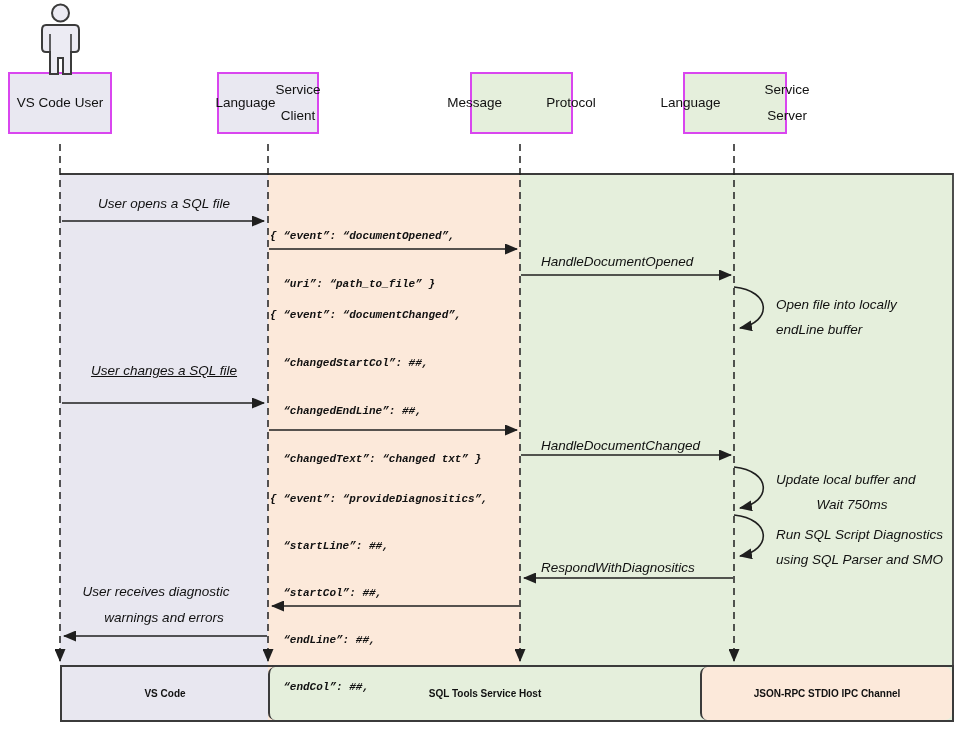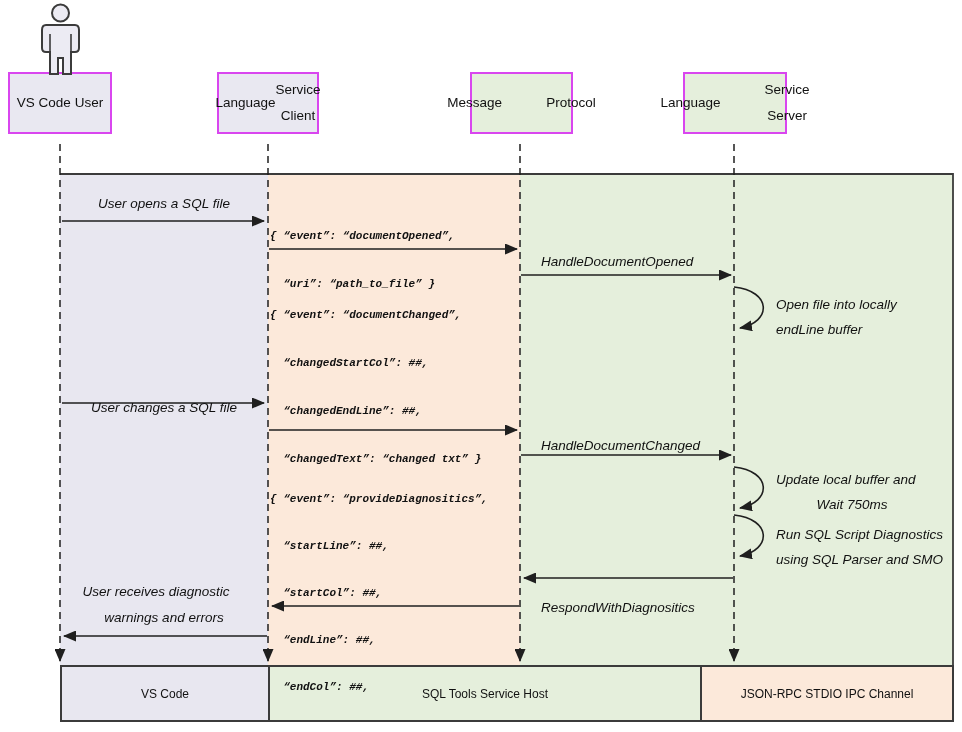--- a/index.html
+++ b/index.html
@@ -30,21 +30,21 @@
     font-size:11px;font-weight:bold;white-space:pre;font-style:italic;
   }
   .mono .jl{height:24px;line-height:24px;}
   .mono.tight .jl{height:23px;line-height:23px;}
   .footer{
     position:absolute;left:60px;top:665px;width:894px;height:57px;box-sizing:border-box;
     border:2px solid #3b3b3b;display:flex;z-index:2;
   }
   .fcell{
     box-sizing:border-box;display:flex;align-items:center;justify-content:center;
-    font-weight:normal;font-size:12px;
+    font-weight:bold;font-size:10px;border-radius:7px;
   }
   .fcell+.fcell{border-left:2px solid #3b3b3b;}
   .fc1{flex:0 0 206px;background:#e8e7f0;}
   .fc2{flex:0 0 252px;background:#fce9da;}
   .fc3{flex:1;background:#e5efdc;}
 </style>
 </head>
 <body>
 
 <div class="canvas">
@@ -111,27 +111,27 @@
   </div>
   <div class="hbox grn" style="left:683px;width:104px;">
     <div>Language</div>
     <div>Service Server</div>
   </div>
 
   <div class="lbl ctr" style="left:62px;top:196px;width:204px;">User opens a SQL file</div>
   <div class="lbl" style="left:541px;top:254px;">HandleDocumentOpened</div>
   <div class="lbl" style="left:776px;top:297px;">Open file into locally</div>
   <div class="lbl" style="left:776px;top:322px;">endLine buffer</div>
-  <div class="lbl ctr" style="left:62px;top:400px;width:204px;">User changes a SQL file</div>
+  <div class="lbl ctr" style="left:62px;top:363px;width:204px;text-decoration:underline;">User changes a SQL file</div>
   <div class="lbl" style="left:541px;top:438px;">HandleDocumentChanged</div>
   <div class="lbl" style="left:776px;top:472px;">Update local buffer and</div>
   <div class="lbl ctr" style="left:776px;top:497px;width:152px;">Wait 750ms</div>
   <div class="lbl" style="left:776px;top:527px;">Run SQL Script Diagnostics</div>
   <div class="lbl" style="left:776px;top:552px;">using SQL Parser and SMO</div>
-  <div class="lbl" style="left:541px;top:560px;margin-top:40px;">RespondWithDiagnositics</div>
+  <div class="lbl" style="left:541px;top:560px;">RespondWithDiagnositics</div>
   <div class="lbl ctr" style="left:62px;top:584px;width:188px;">User receives diagnostic</div>
   <div class="lbl ctr" style="left:62px;top:610px;width:204px;">warnings and errors</div>
 
   <div class="mono" style="left:270px;top:200px;">
     <div class="jl">{ “event”: “documentOpened”,</div>
     <div class="jl">  “uri”: “path_to_file” }</div>
   </div>
   <div class="mono" style="left:270px;top:279px;">
     <div class="jl">{ “event”: “documentChanged”,</div>
     <div class="jl">  “changedStartCol”: ##,</div>

